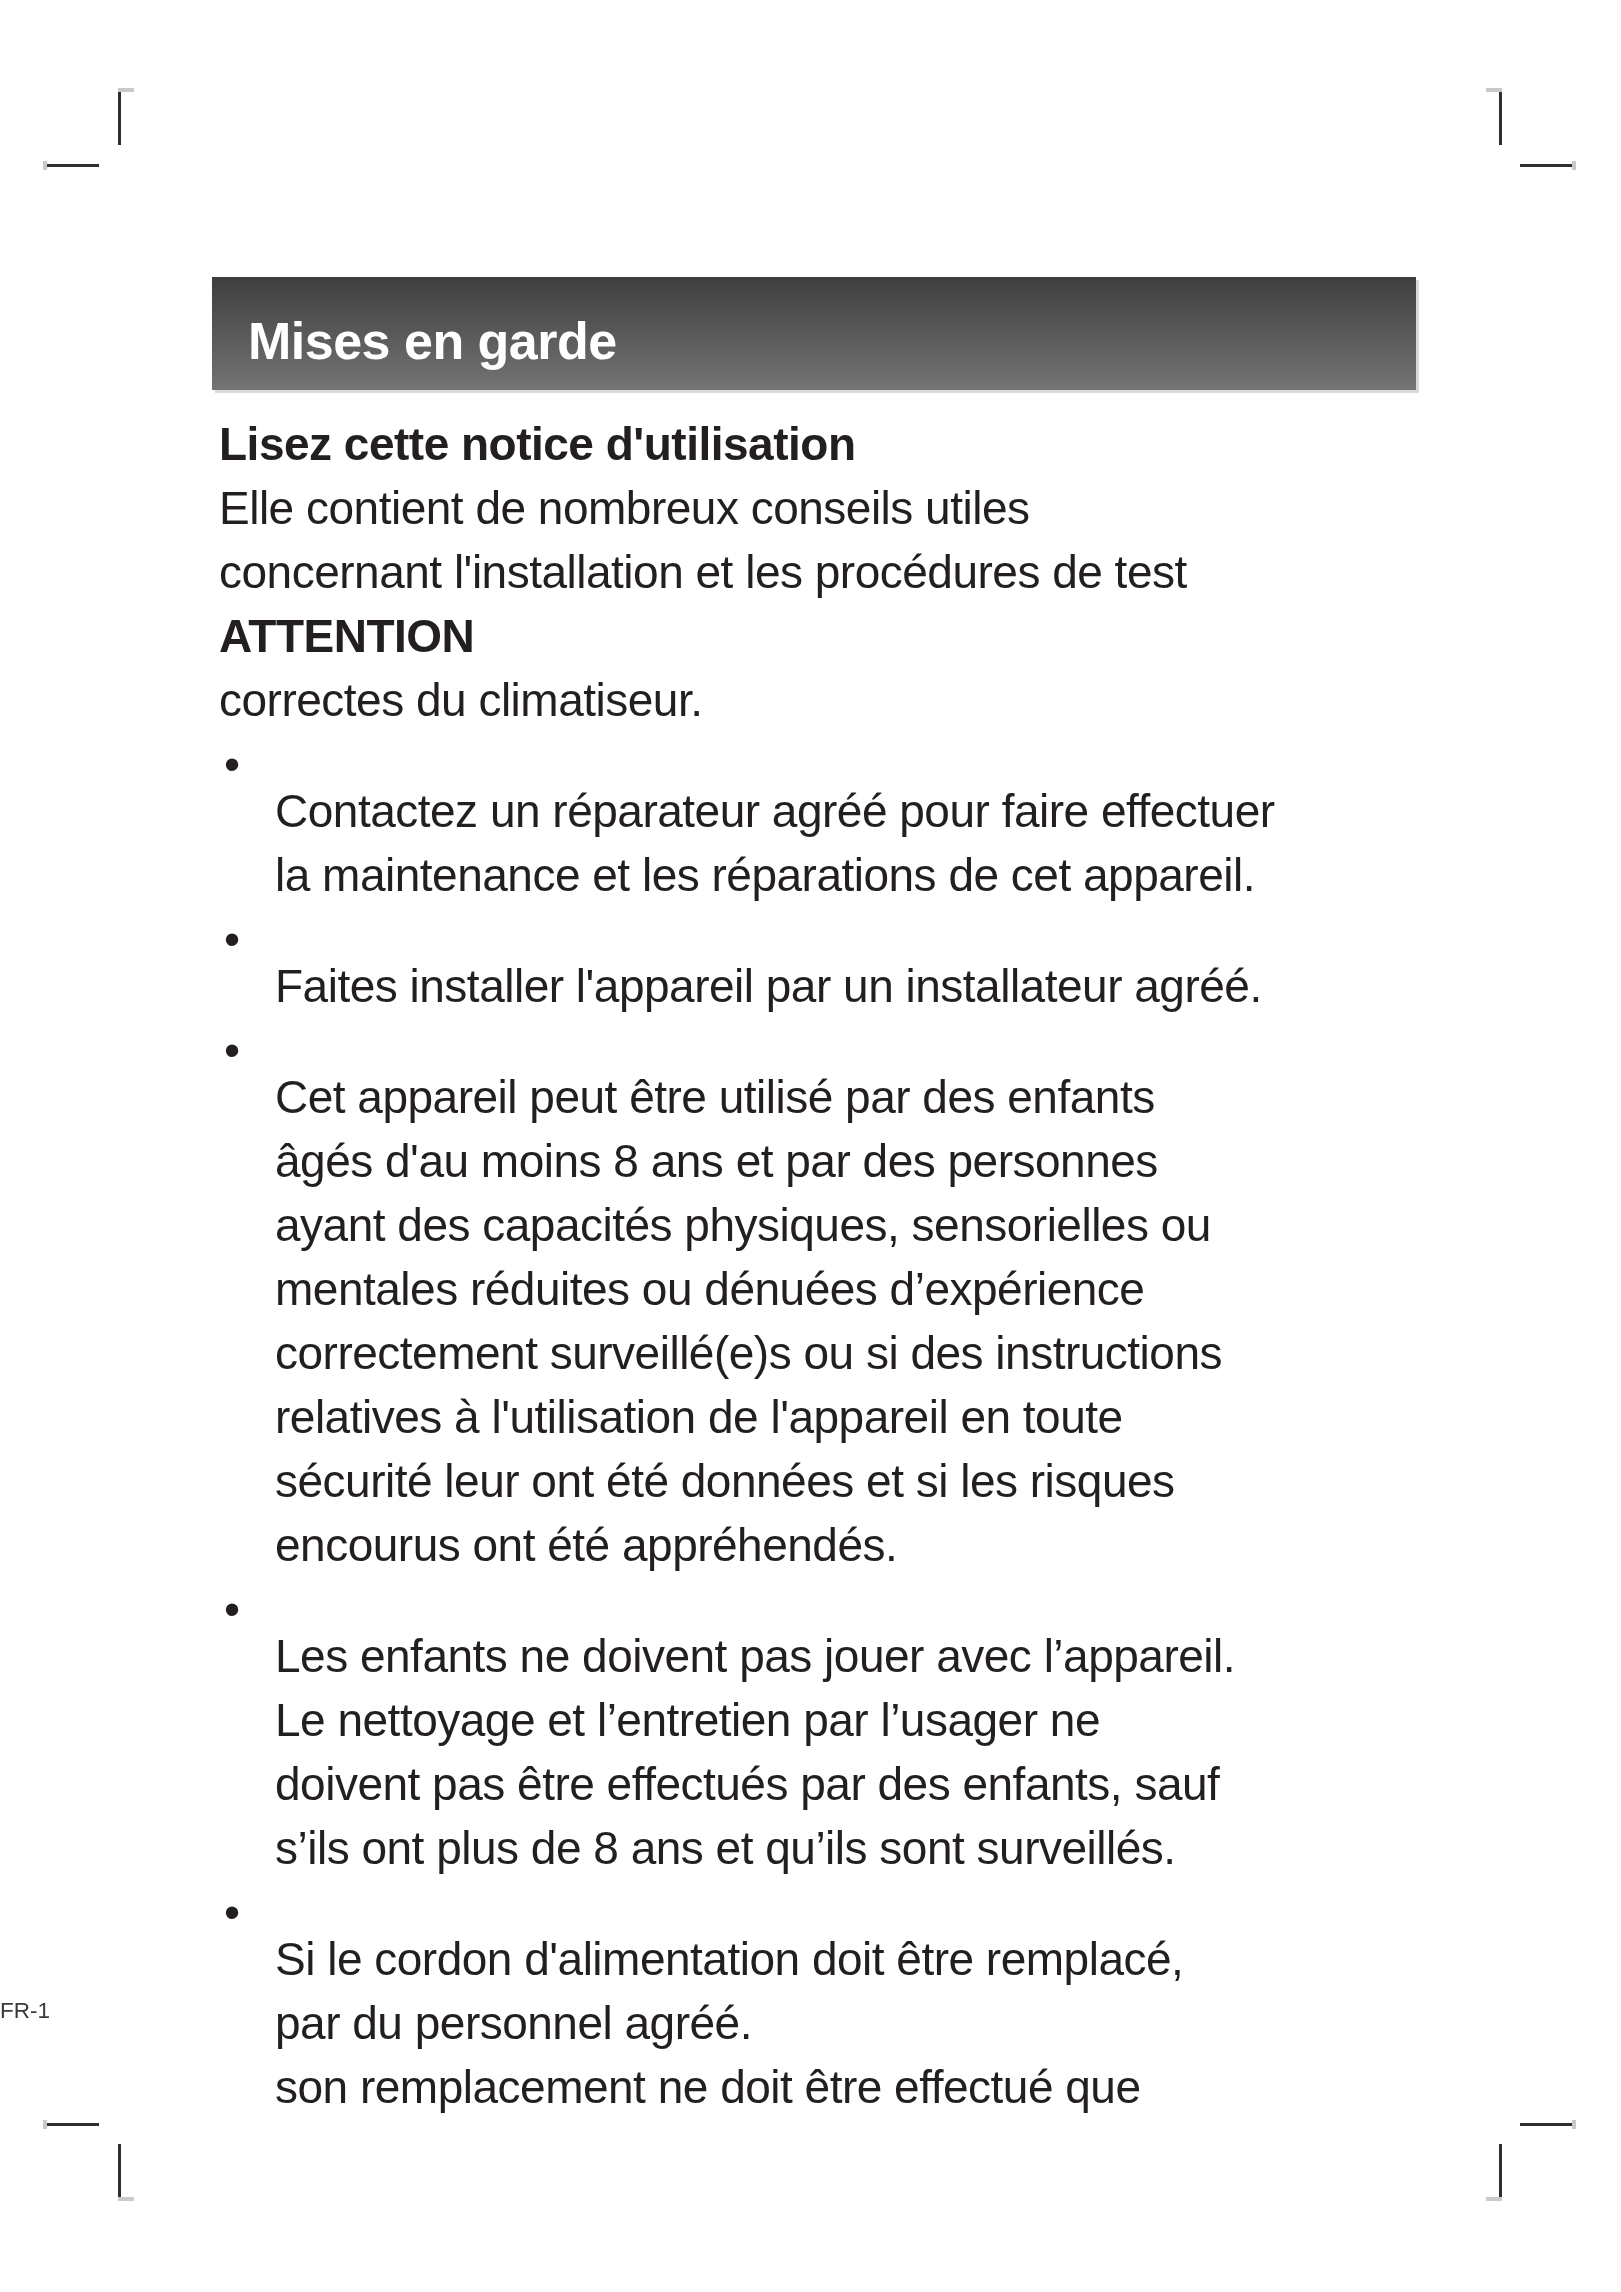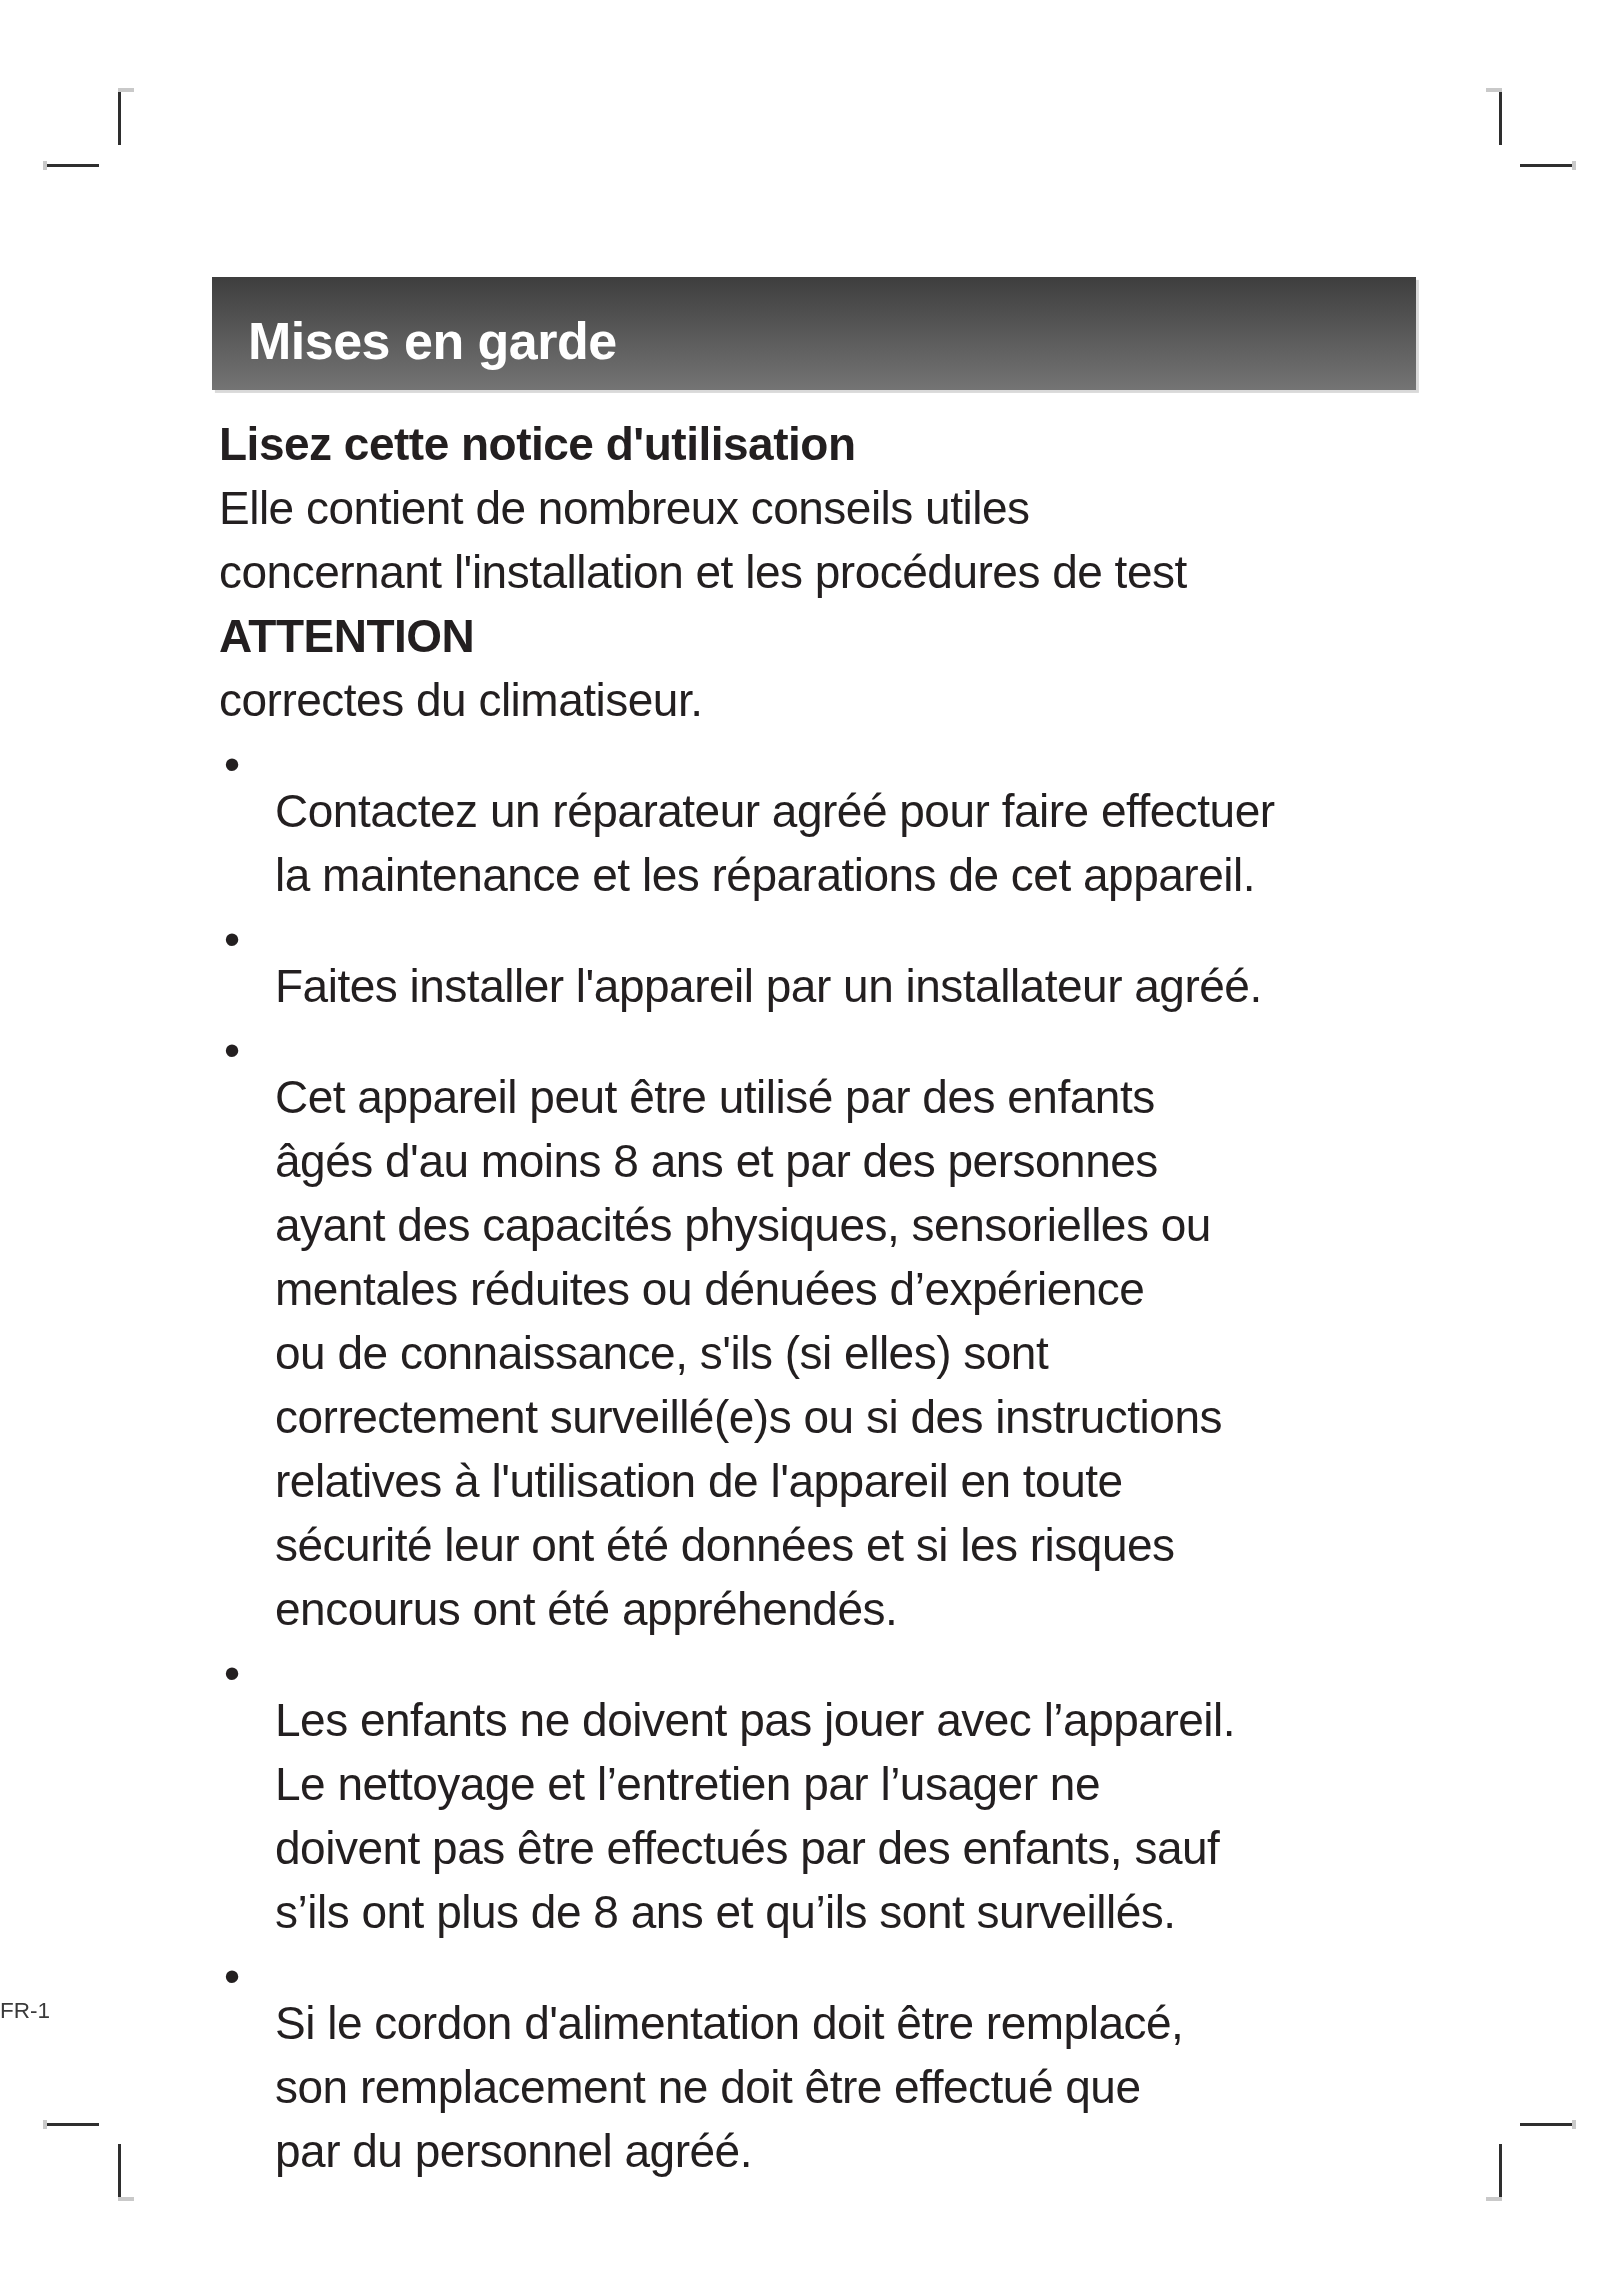--- a/index.html
+++ b/index.html
@@ -117,21 +117,20 @@
       </div>
     </div>
 
     <div class="li">
       <span class="dot">•</span>
       <div class="lines">
         <div class="line">Cet appareil peut être utilisé par des enfants</div>
         <div class="line">âgés d'au moins 8 ans et par des personnes</div>
         <div class="line">ayant des capacités physiques, sensorielles ou</div>
         <div class="line">mentales réduites ou dénuées d’expérience</div>
-        <div class="line">ou de connaissance, s'ils (si elles) sont</div>
         <div class="line">correctement surveillé(e)s ou si des instructions</div>
         <div class="line">relatives à l'utilisation de l'appareil en toute</div>
         <div class="line">sécurité leur ont été données et si les risques</div>
         <div class="line">encourus ont été appréhendés.</div>
       </div>
     </div>
 
     <div class="li">
       <span class="dot">•</span>
       <div class="lines">
@@ -139,22 +138,22 @@
         <div class="line">Le nettoyage et l’entretien par l’usager ne</div>
         <div class="line">doivent pas être effectués par des enfants, sauf</div>
         <div class="line">s’ils ont plus de 8 ans et qu’ils sont surveillés.</div>
       </div>
     </div>
 
     <div class="li">
       <span class="dot">•</span>
       <div class="lines">
         <div class="line">Si le cordon d'alimentation doit être remplacé,</div>
+        <div class="line">par du personnel agréé.</div>
         <div class="line">son remplacement ne doit être effectué que</div>
-        <div class="line">par du personnel agréé.</div>
       </div>
     </div>
 
   </main>
 
   <div class="footer">FR-1</div>
 
 </div>
 
 

